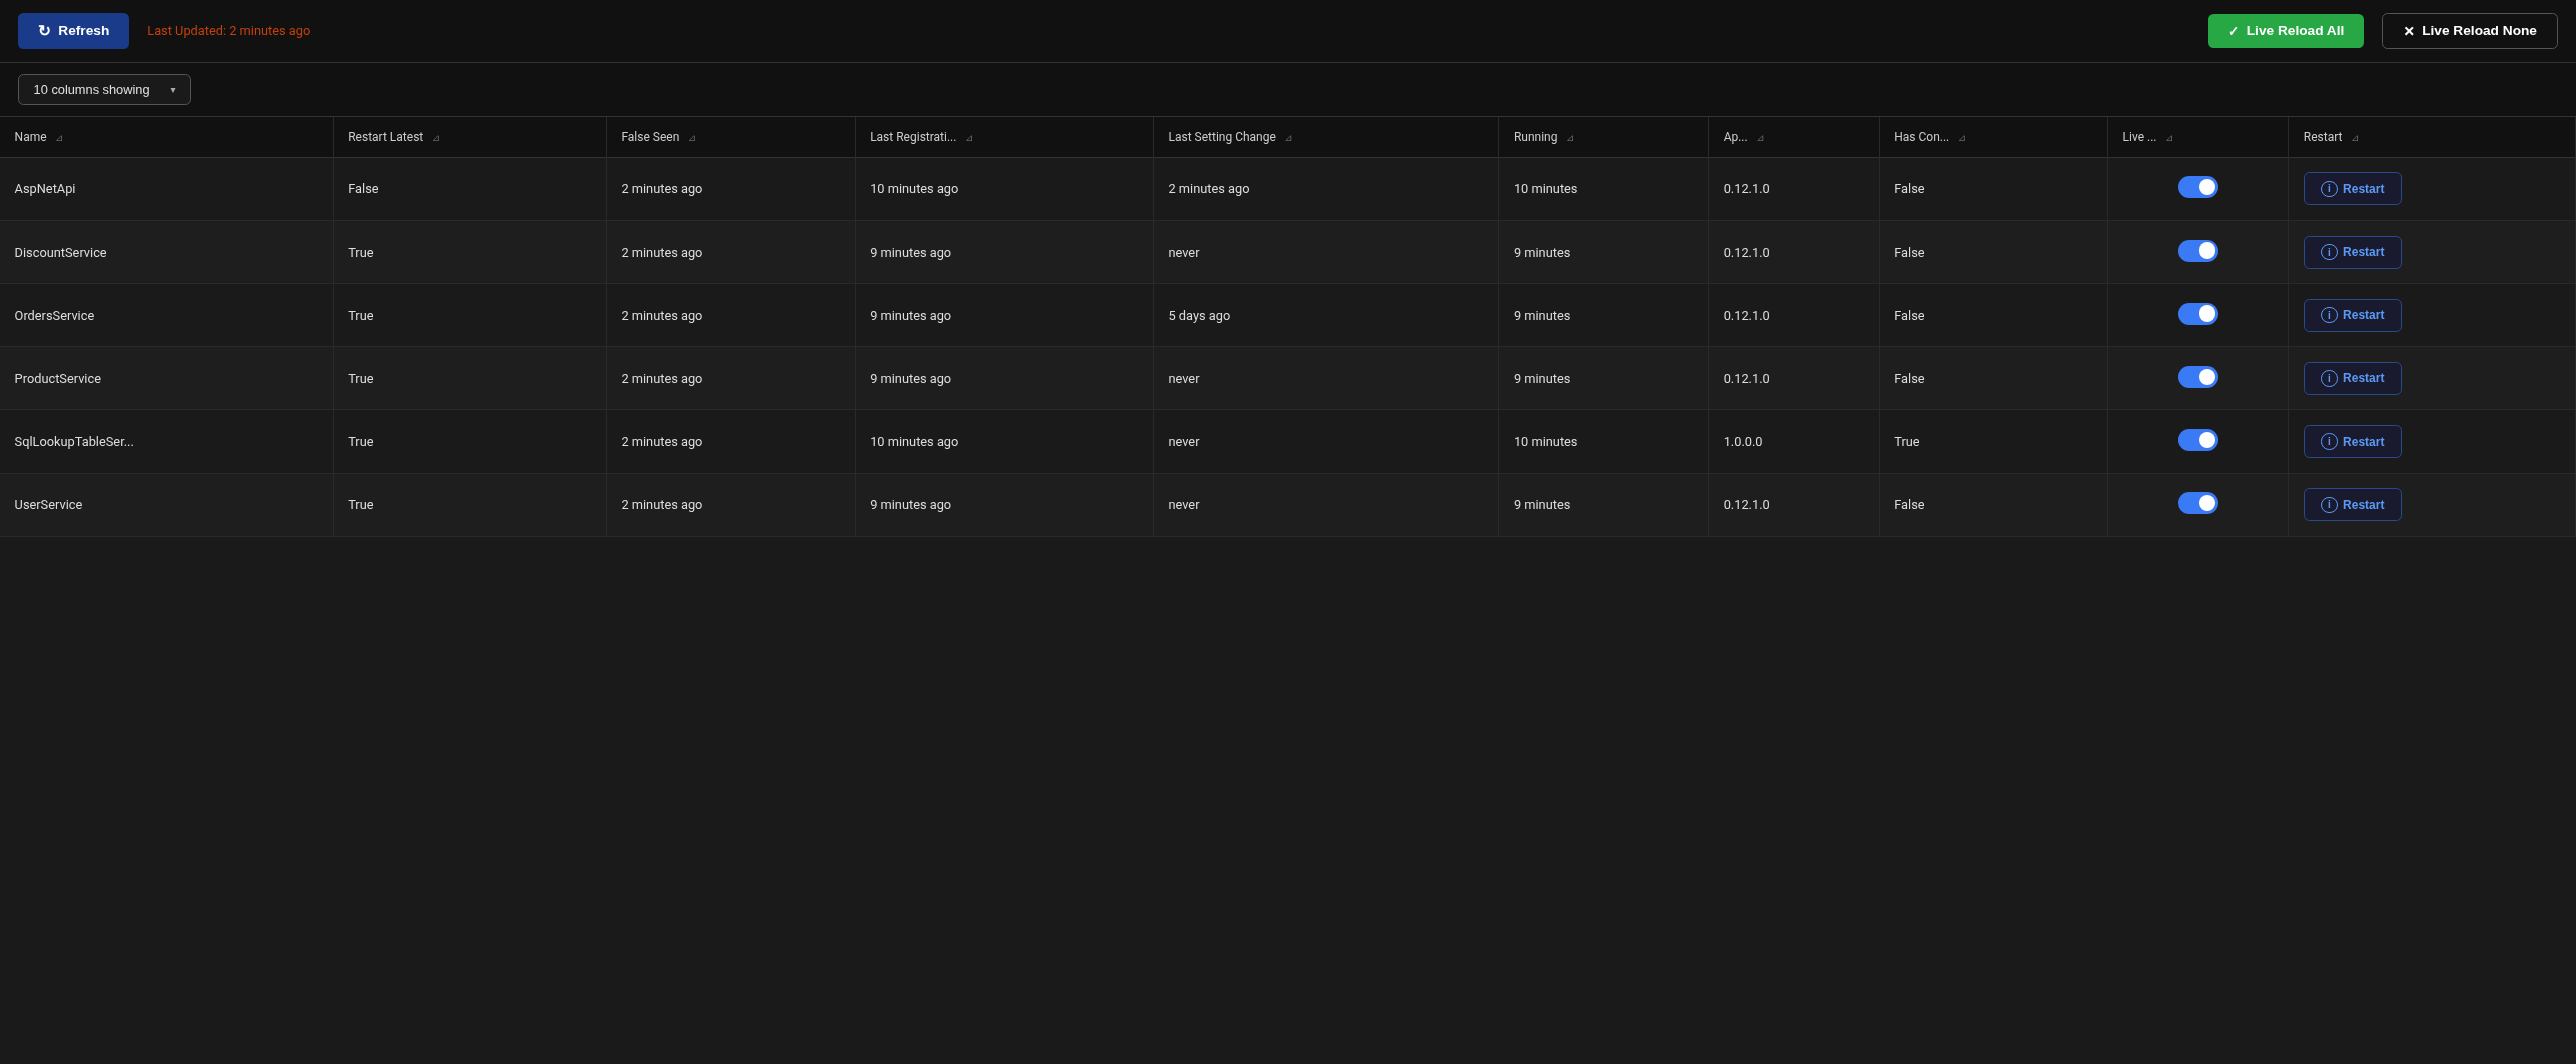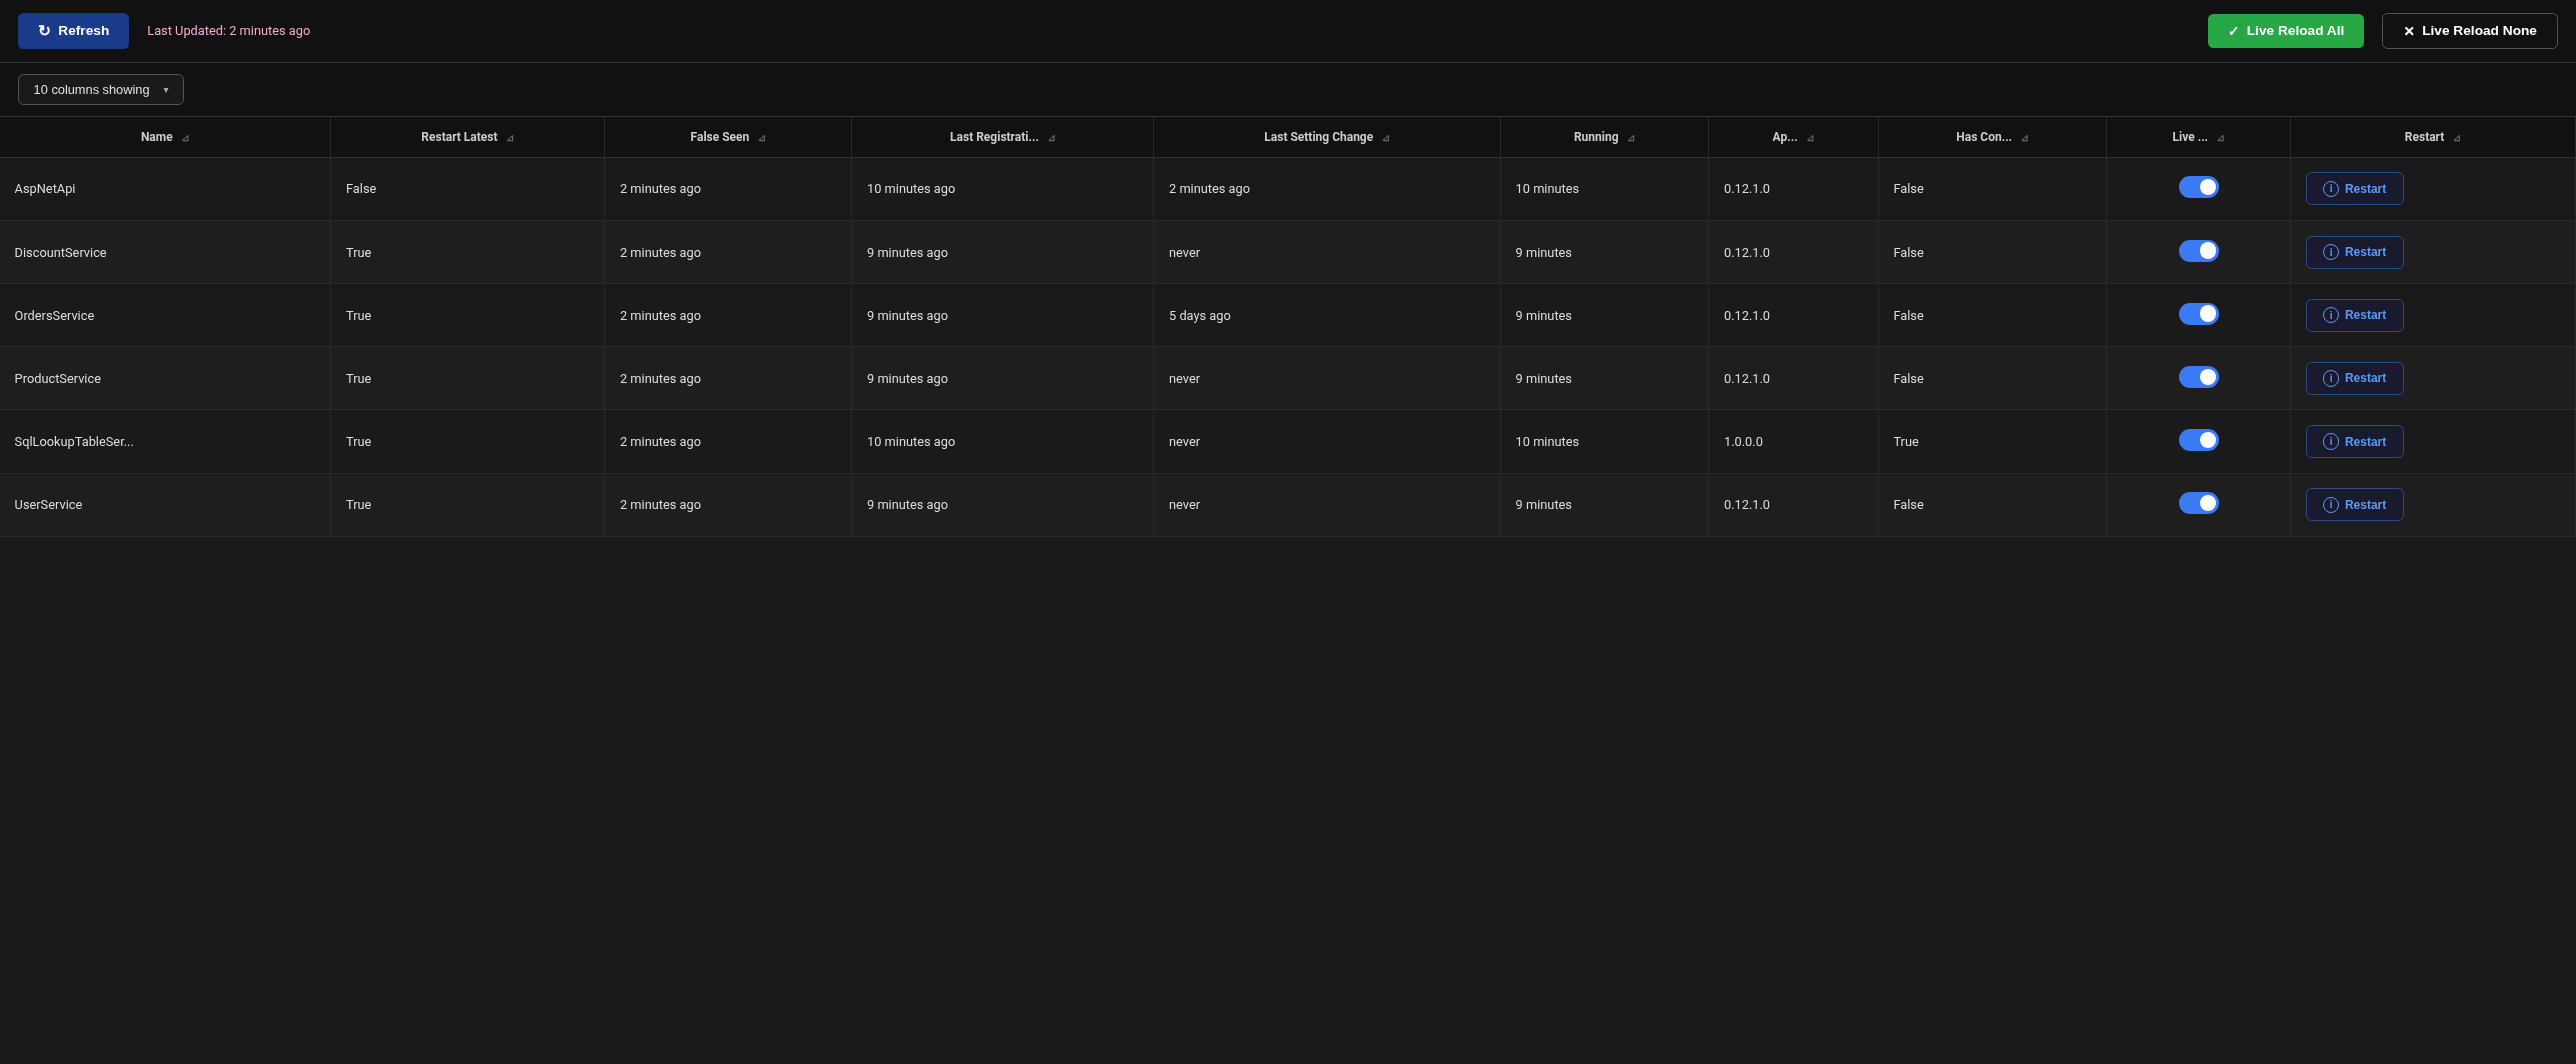--- a/index.html
+++ b/index.html
@@ -29,21 +29,21 @@
       display: flex;
       align-items: center;
       gap: 7.3px;
       white-space: nowrap;
     }
     .refresh-icon {
       display: inline-block;
       font-size: 15.5px;
     }
     .last-updated {
-      color: #f9a8d4;
+      color: #c2410c;
       font-size: 12.8px;
       flex: 1;
     }
     .live-reload-all-btn {
       background: #28a745;
       color: #fff;
       border: none;
       border-radius: 5.5px;
       padding: 9px 20px;
       font-size: 13.7px;
@@ -76,38 +76,38 @@
     .columns-btn {
       background: #1a1a1a;
       color: #e0e0e0;
       border: 0.9px solid #555;
       border-radius: 5.5px;
       padding: 7.3px 14.6px;
       font-size: 12.8px;
       cursor: pointer;
       display: flex;
       align-items: center;
-      gap: 14px;
+      gap: 21px;
     }
     .columns-btn .chevron {
       font-size: 10px;
       color: #aaa;
     }
     table {
       width: 100%;
       border-collapse: collapse;
     }
     thead tr {
       background: #111;
       border-bottom: 1.8px solid #333;
     }
     thead th {
       padding: 12.8px 14.6px;
-      text-align: center;
-      font-weight: 700;
+      text-align: left;
+      font-weight: 400;
       font-size: 12px;
       color: #ccc;
       white-space: nowrap;
       border-right: 0.9px solid #2a2a2a;
       position: relative;
     }
     thead th .filter-icon {
       display: inline-block;
       margin-left: 5.5px;
       color: #666;

